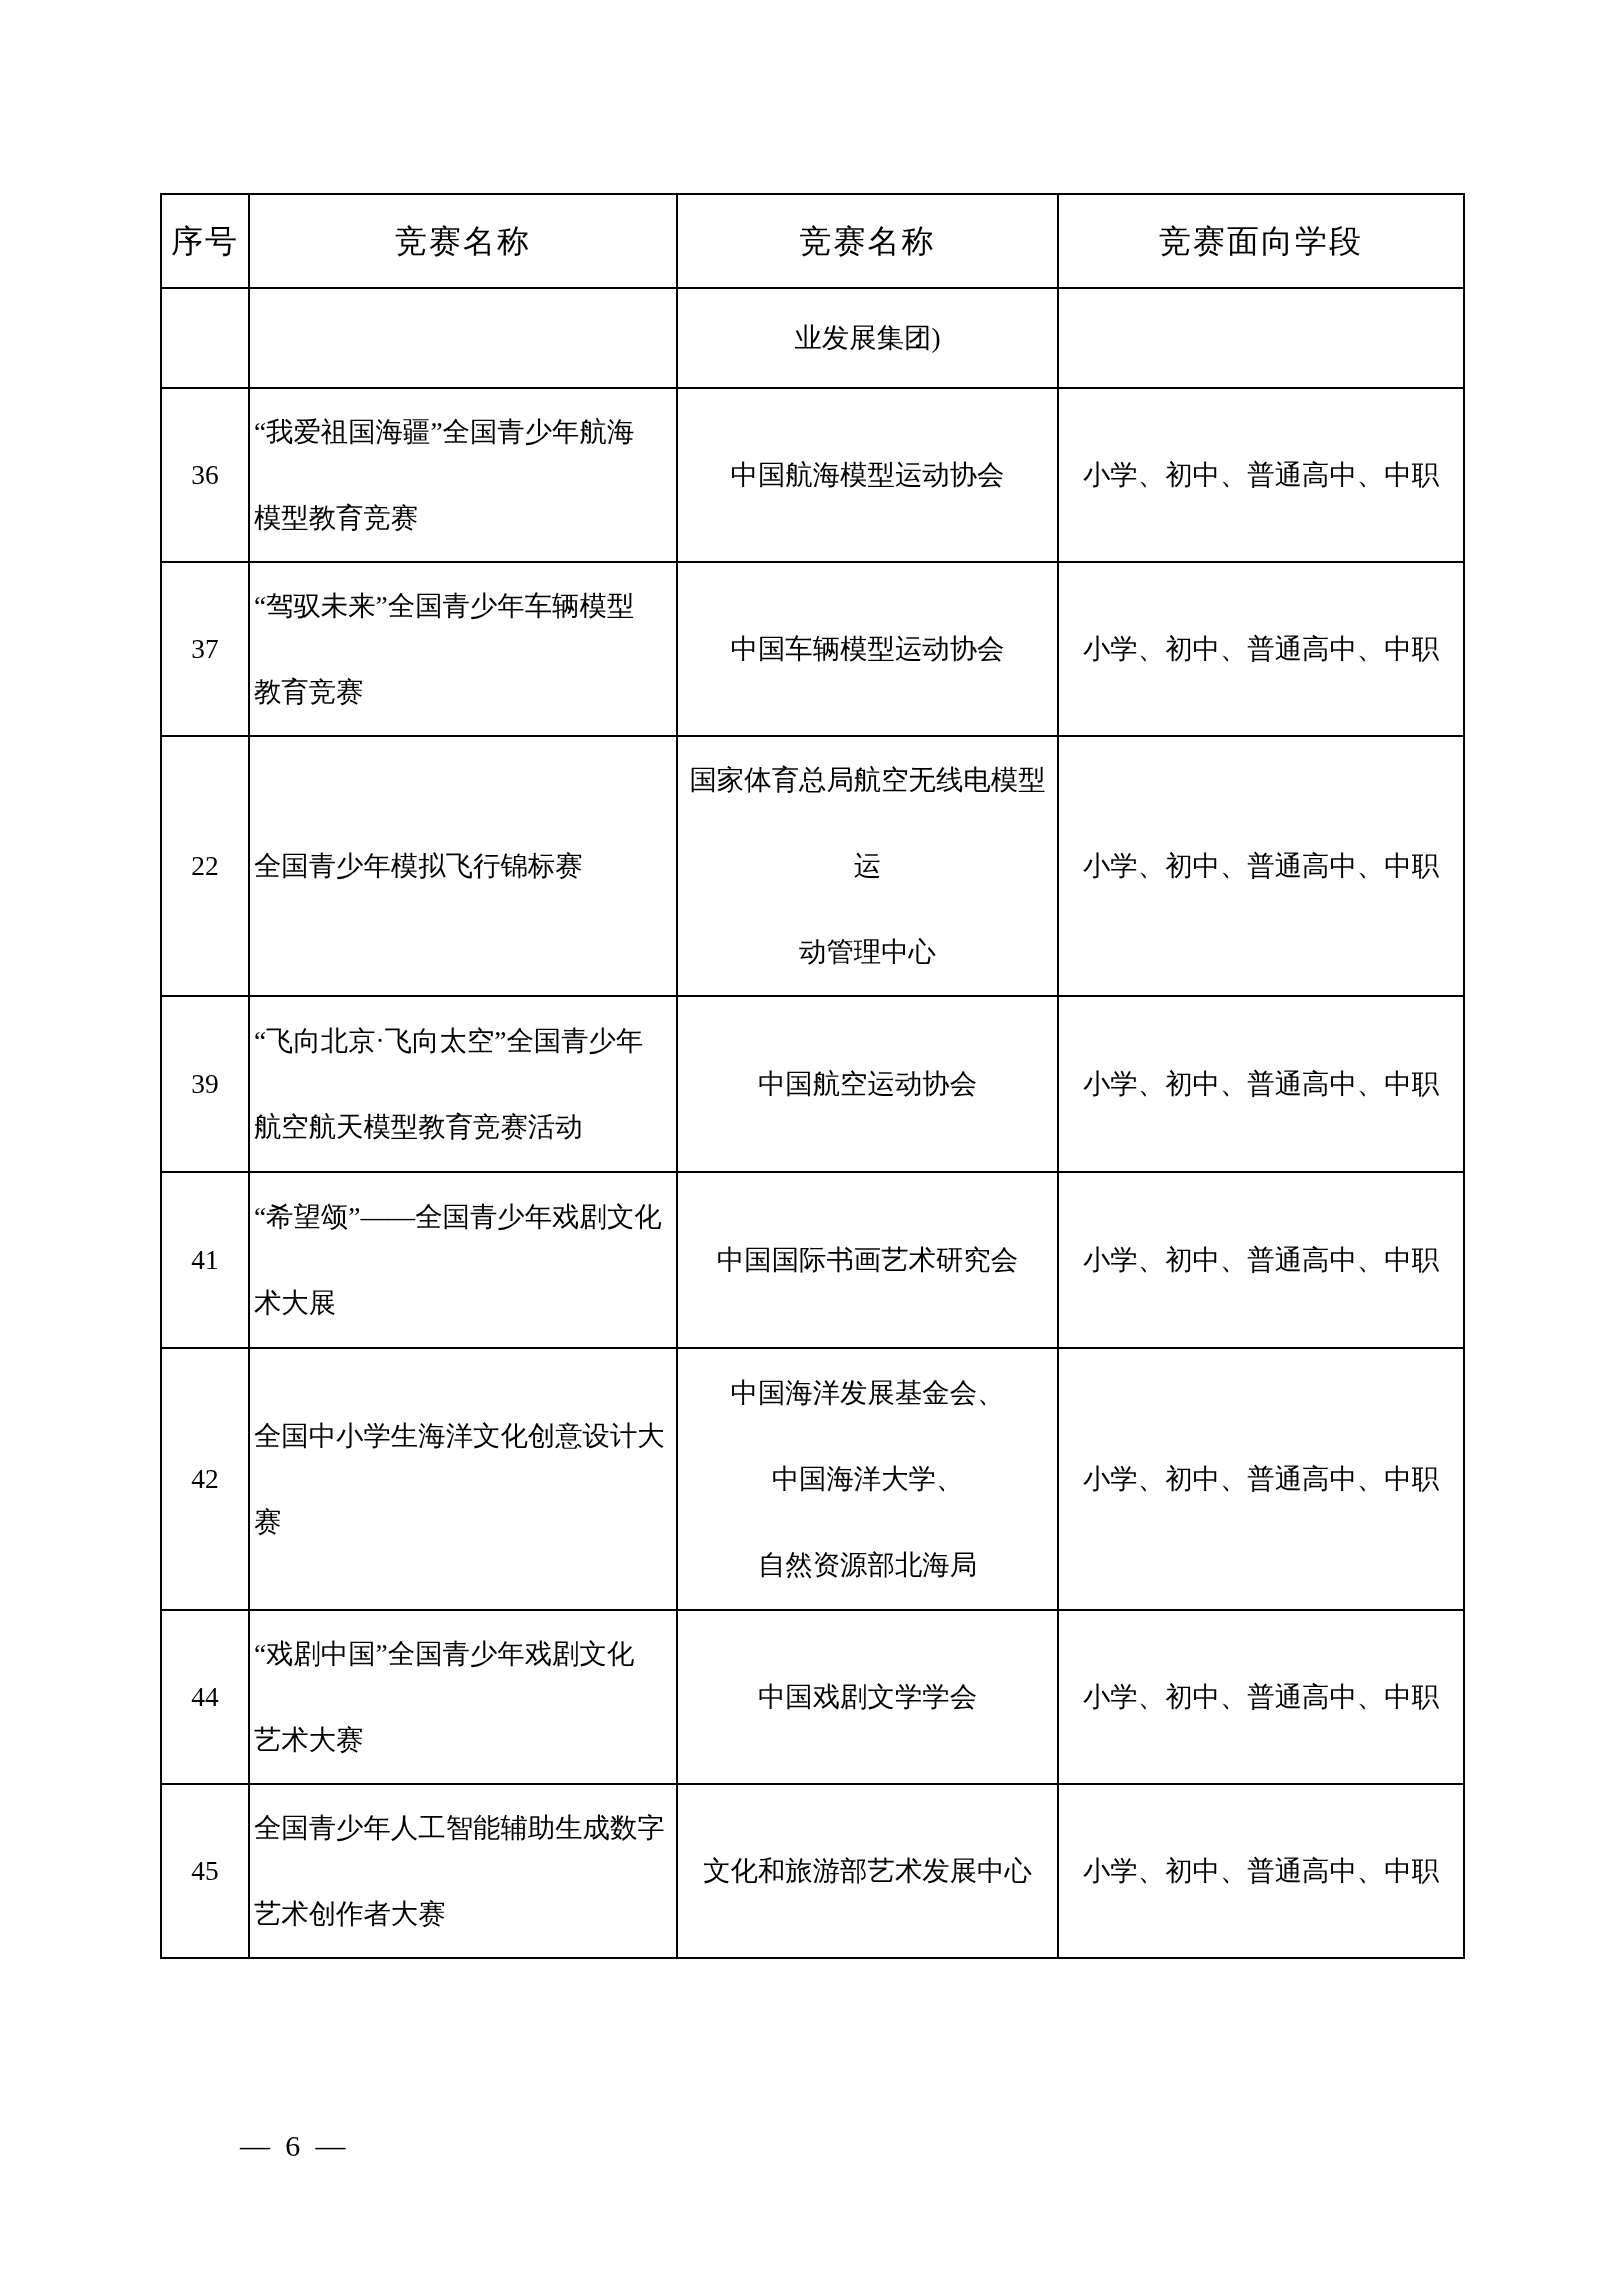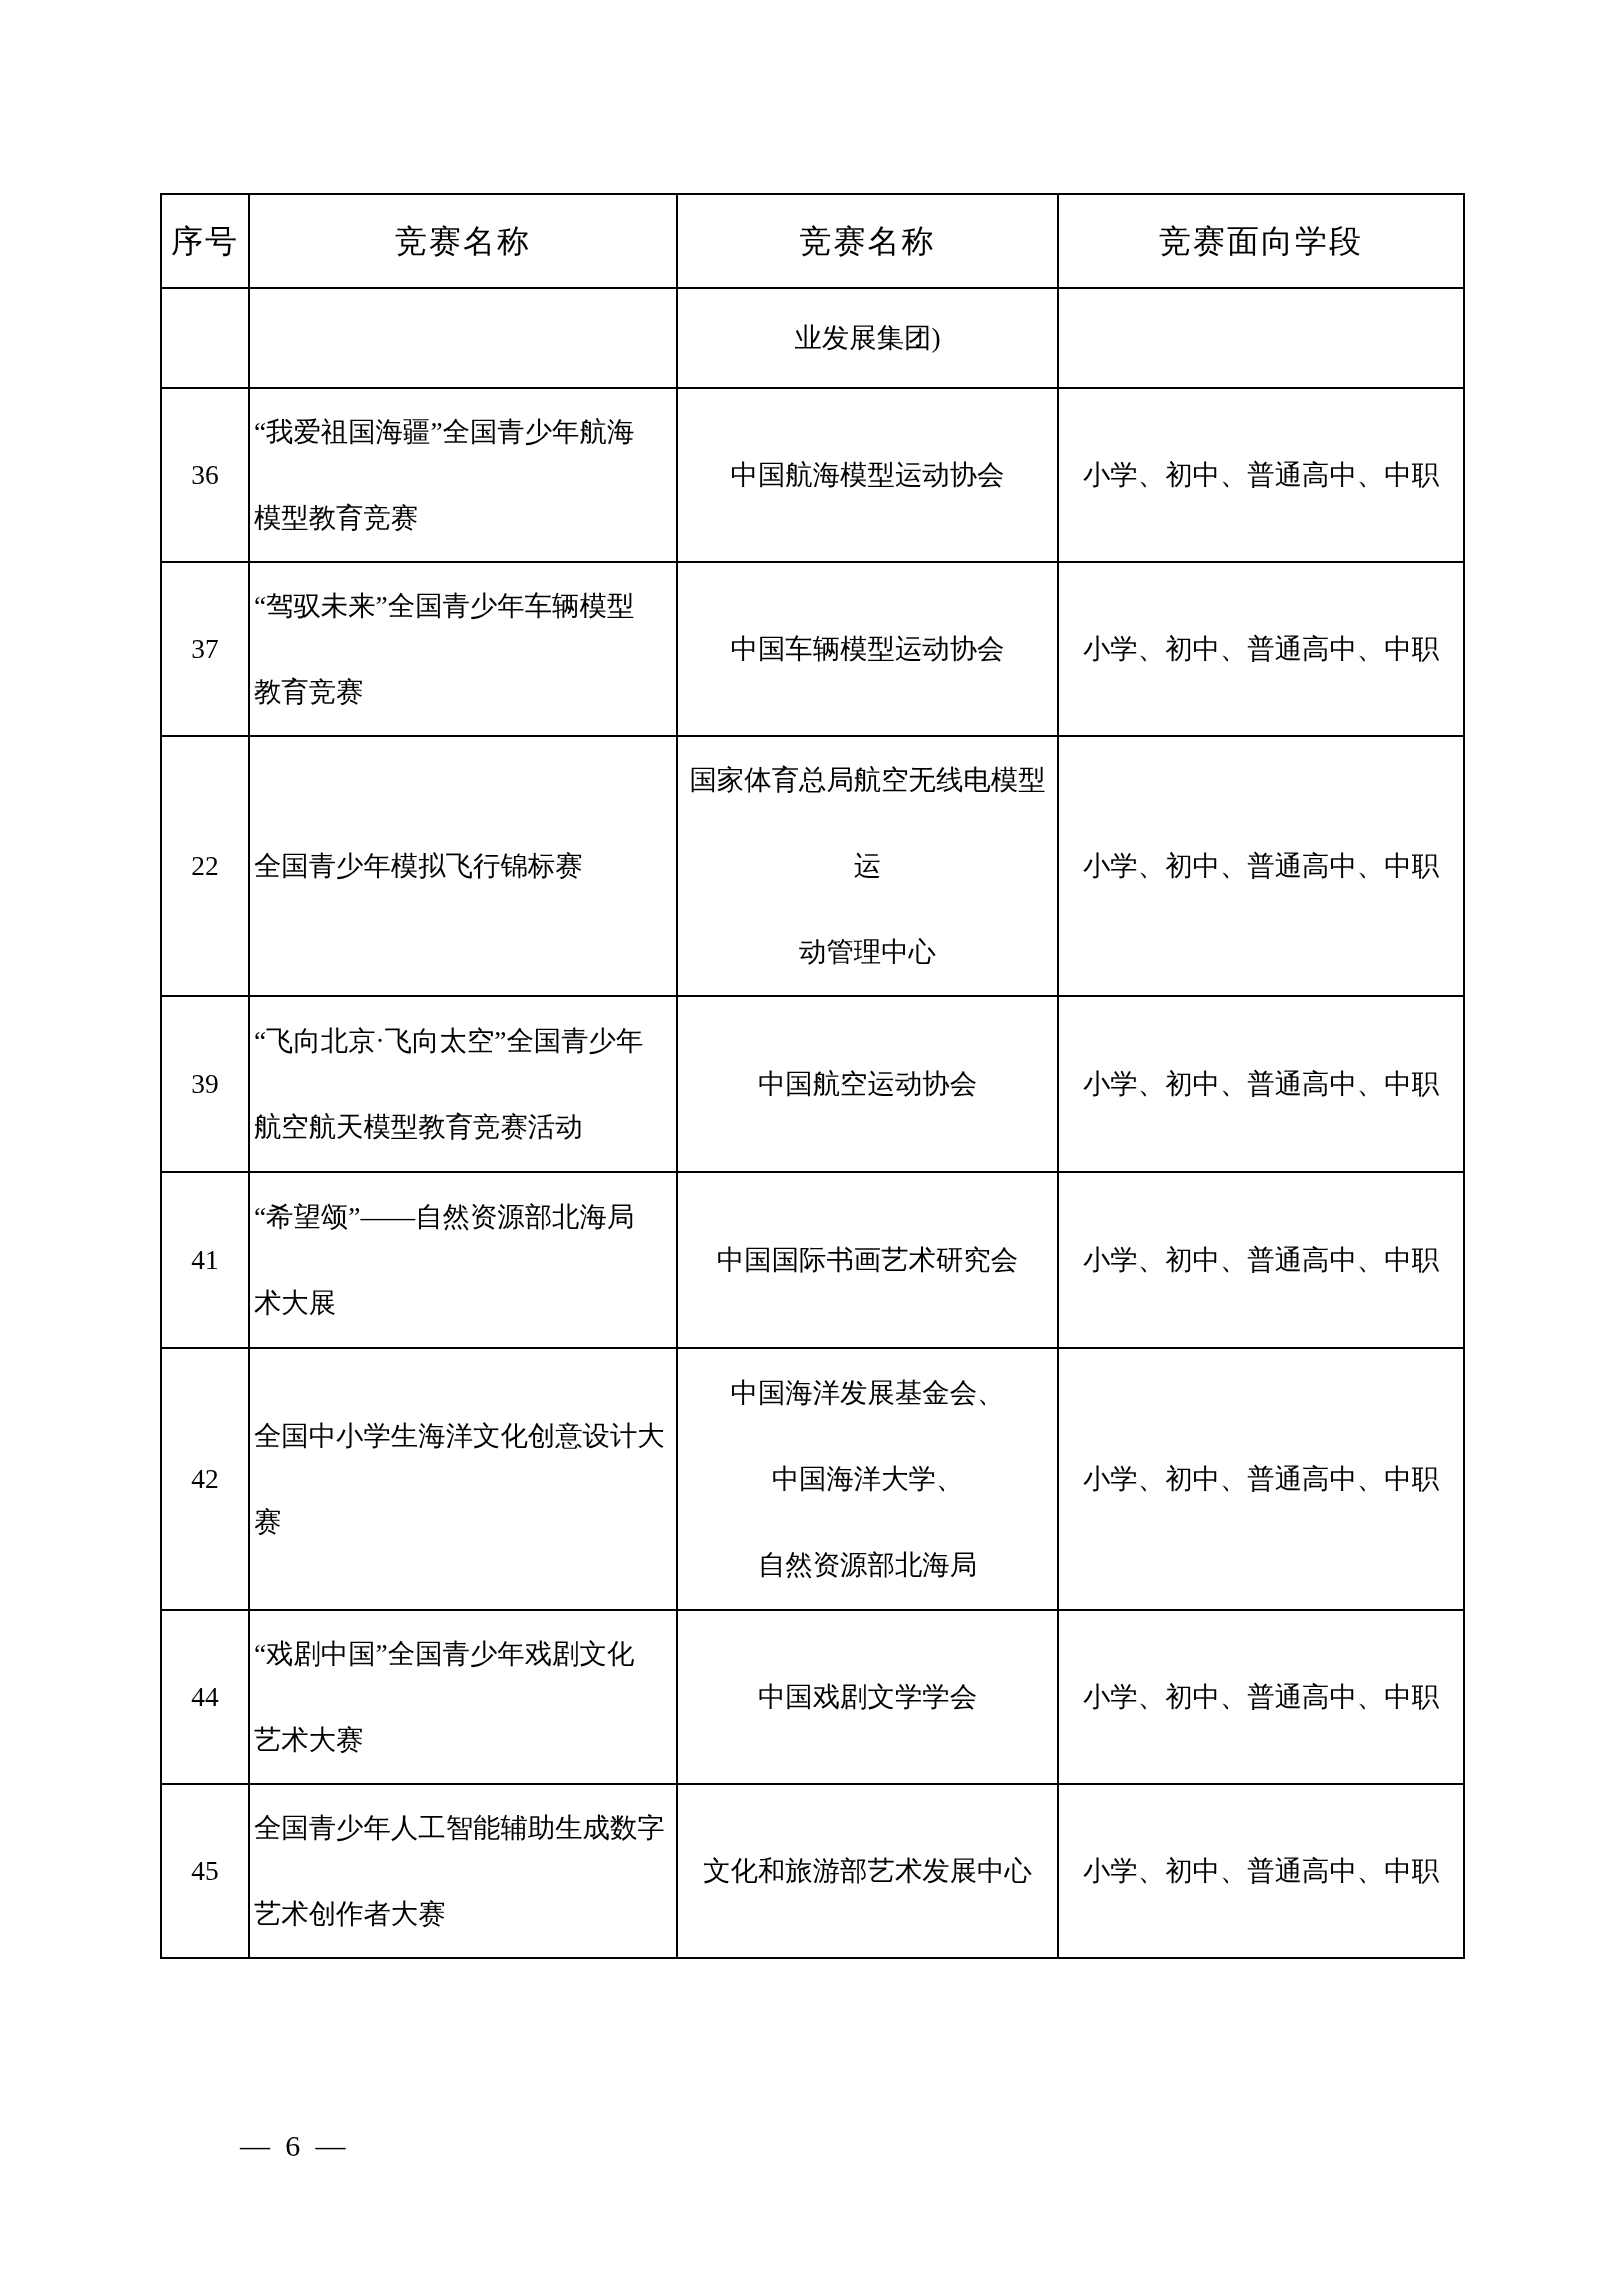--- a/index.html
+++ b/index.html
@@ -103,21 +103,21 @@
       </tr>
       <tr style="height:176px">
         <td class="seq">39</td>
         <td class="name">“飞向北京·飞向太空”全国青少年
 航空航天模型教育竞赛活动</td>
         <td class="org">中国航空运动协会</td>
         <td class="stage">小学、初中、普通高中、中职</td>
       </tr>
       <tr style="height:176px">
         <td class="seq">41</td>
-        <td class="name">“希望颂”——自然资源部北海局
+        <td class="name">“希望颂”——全国青少年戏剧文化
 术大展</td>
         <td class="org">中国国际书画艺术研究会</td>
         <td class="stage">小学、初中、普通高中、中职</td>
       </tr>
       <tr style="height:262px">
         <td class="seq">42</td>
         <td class="name">全国中小学生海洋文化创意设计大
 赛</td>
         <td class="org">中国海洋发展基金会、
 中国海洋大学、

